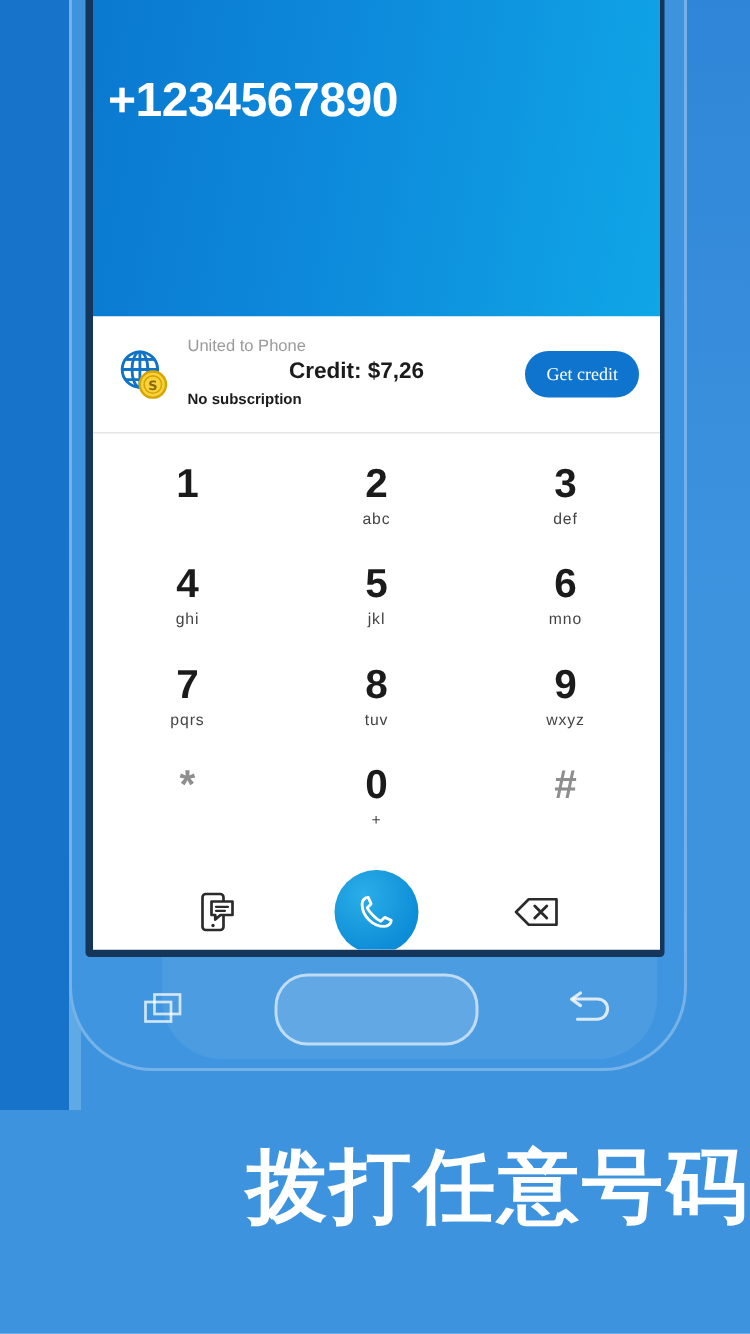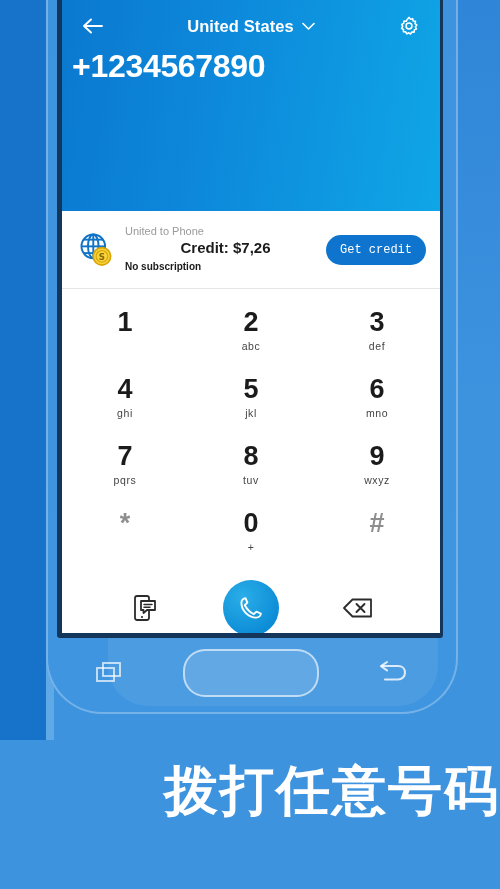--- a/index.html
+++ b/index.html
@@ -164,21 +164,21 @@
   }
   .get-credit-btn {
     flex: none;
     background: #0f74cd;
     color: #ffffff;
     font-size: 12px;
     padding: 8px 14px;
     border-radius: 16px;
     border: none;
     cursor: pointer;
-    font-family: Liberation Mono, monospace;
+    font-family: Liberation Serif, serif;
   }
 
   
   .dialpad {
     padding: 8px 0 0 0;
     background: #ffffff;
   }
   .dial-row {
     display: flex;
   }
@@ -285,44 +285,20 @@
 
   <div class="phone-body">
     <div class="phone-body-inner-arc"></div>
   </div>
 
   <div class="bezel"></div>
 
   <div class="screen">
 
     <div class="app-header">
-      <div class="topbar">
-
-        <div class="back-btn">
-          <svg width="22" height="18" viewBox="0 0 22 18">
-            <path d="M2 9 H20 M2 9 L9 2.5 M2 9 L9 15.5" fill="none" stroke="#ffffff" stroke-width="1.9" stroke-linecap="round" stroke-linejoin="round"></path>
-          </svg>
-        </div>
-
-        <div class="title-wrap">
-          <span class="title-text">United States</span>
-          <svg width="13" height="9" viewBox="0 0 13 9">
-            <path d="M1 1.5 L6.5 7 L12 1.5" fill="none" stroke="#ffffff" stroke-width="1.6" stroke-linecap="round" stroke-linejoin="round"></path>
-          </svg>
-        </div>
-
-        <div class="gear-btn">
-          <svg width="22" height="22" viewBox="0 0 24 24">
-            <g fill="none" stroke="#ffffff" stroke-width="1.7" stroke-linejoin="round">
-              <circle cx="12" cy="12" r="3.2"></circle>
-              <path d="M12 2.6 L13.6 4.6 L16 4 L16.6 6.5 L19.1 6.9 L18.6 9.4 L20.6 11 L19 12.9 L20.1 15.2 L17.8 16.2 L17.6 18.7 L15.1 18.6 L13.7 20.7 L11.7 19.4 L9.6 20.6 L8.4 18.4 L5.9 18.3 L6 15.8 L3.9 14.5 L5.1 12.4 L4 10.2 L6.2 9.1 L6.5 6.6 L9 6.8 L10.3 4.6 Z"></path>
-            </g>
-          </svg>
-        </div>
-      </div>
 
       <div class="phone-number">+1234567890</div>
     </div>
 
     <div class="credit-bar">
       <svg class="globe-icon" viewBox="0 0 44 44">
         <g fill="none" stroke="#1073c5" stroke-width="2.1">
           <circle cx="19" cy="18" r="13"></circle>
           <ellipse cx="19" cy="18" rx="5.8" ry="13"></ellipse>
           <path d="M6 18 H32"></path>

